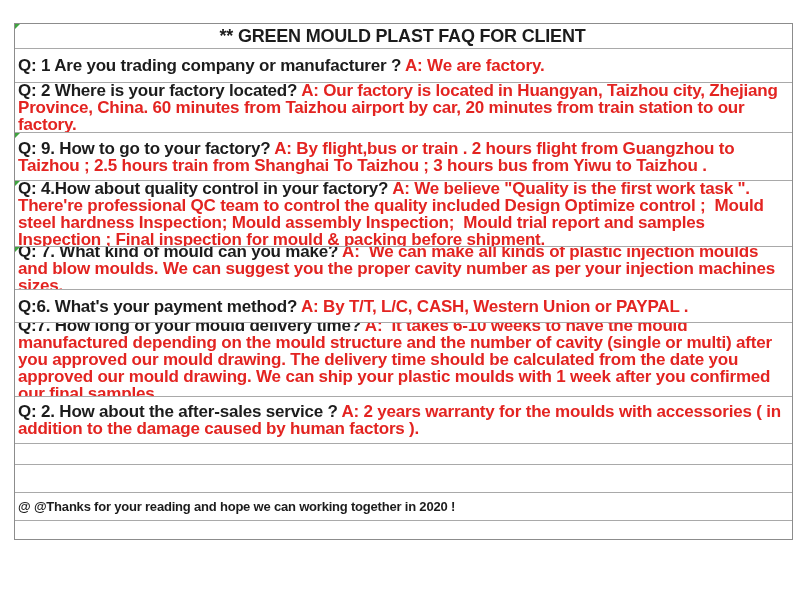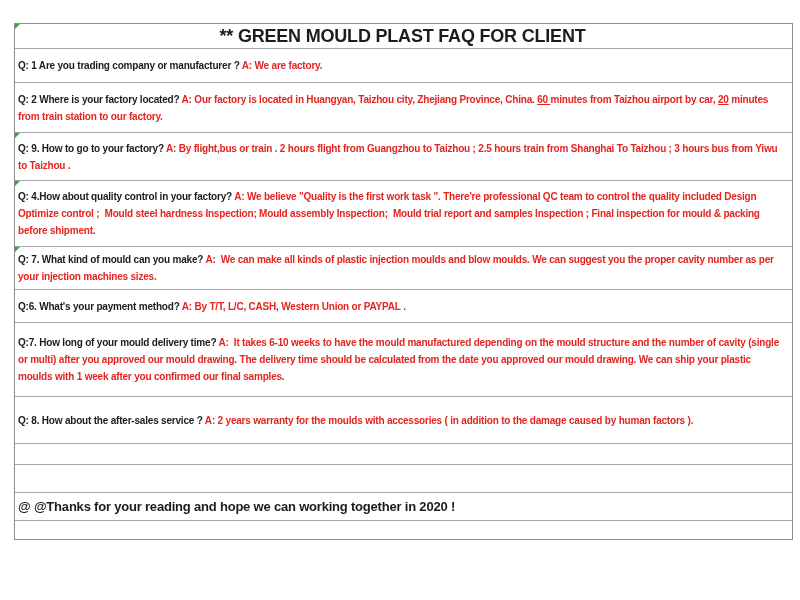--- a/index.html
+++ b/index.html
@@ -32,30 +32,30 @@
     border-bottom: 1px solid #a9a9a9;
     display: flex;
     flex-direction: column;
     justify-content: center;
     padding: 1px 5px 1px 3px;
     overflow: hidden;
     background: #ffffff;
   }
   .row:last-child { border-bottom: none; }
   .cell-text {
-    font-size: 10px;
+    font-size: 17px;
     font-weight: bold;
     line-height: 17px;
     letter-spacing: -0.2px;
     color: #1c1c1c;
     white-space: pre-wrap;
   }
   .qt { color: #1c1c1c; }
   .at { color: #e32421; }
-  .u  { text-decoration: underline; }
+  .u  { }
   .title-text {
     font-size: 18px;
     font-weight: bold;
     color: #1c1c1c;
     text-align: center;
     letter-spacing: -0.2px;
     white-space: pre-wrap;
   }
   .note-text {
     font-size: 13px;
@@ -110,21 +110,21 @@
 
     <div class="row" style="height:33px">
       <div class="cell-text"><span class="qt">Q:6. What's your payment method? </span><span class="at">A: By T/T, L/C, CASH, Western Union or PAYPAL .</span></div>
     </div>
 
     <div class="row" style="height:74px">
       <div class="cell-text"><span class="qt">Q:7. How long of your mould delivery time? </span><span class="at">A:  It takes 6-10 weeks to have the mould manufactured depending on the mould structure and the number of cavity (single or multi) after you approved our mould drawing. The delivery time should be calculated from the date you approved our mould drawing. We can ship your plastic moulds with 1 week after you confirmed our final samples.</span></div>
     </div>
 
     <div class="row" style="height:47px">
-      <div class="cell-text"><span class="qt">Q: 8. How about the after-sales service ? </span><span class="at">A: 2 years warranty for the moulds with accessories ( in addition to the damage caused by human factors ).</span></div>
+      <div class="cell-text"><span class="qt">Q: 2. How about the after-sales service ? </span><span class="at">A: 2 years warranty for the moulds with accessories ( in addition to the damage caused by human factors ).</span></div>
     </div>
 
 
     <div class="row" style="height:21px"></div>
     <div class="row" style="height:28px"></div>
 
     <div class="row" style="height:28px">
       <div class="note-text">@ @Thanks for your reading and hope we can working together in 2020 !</div>
     </div>
 

